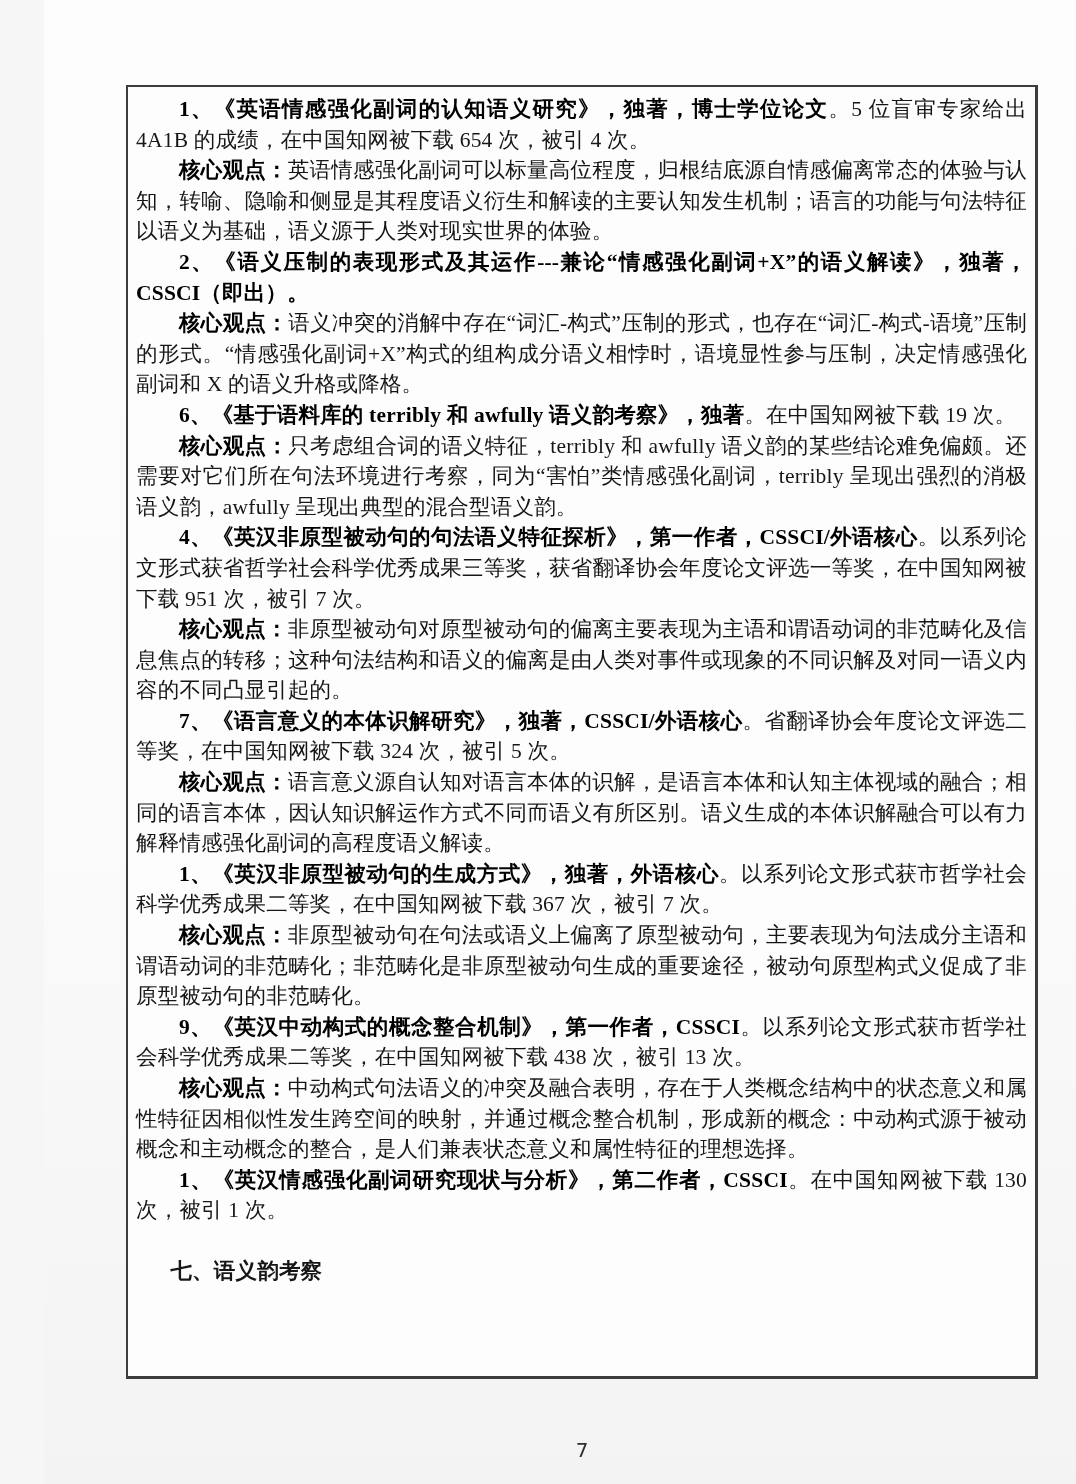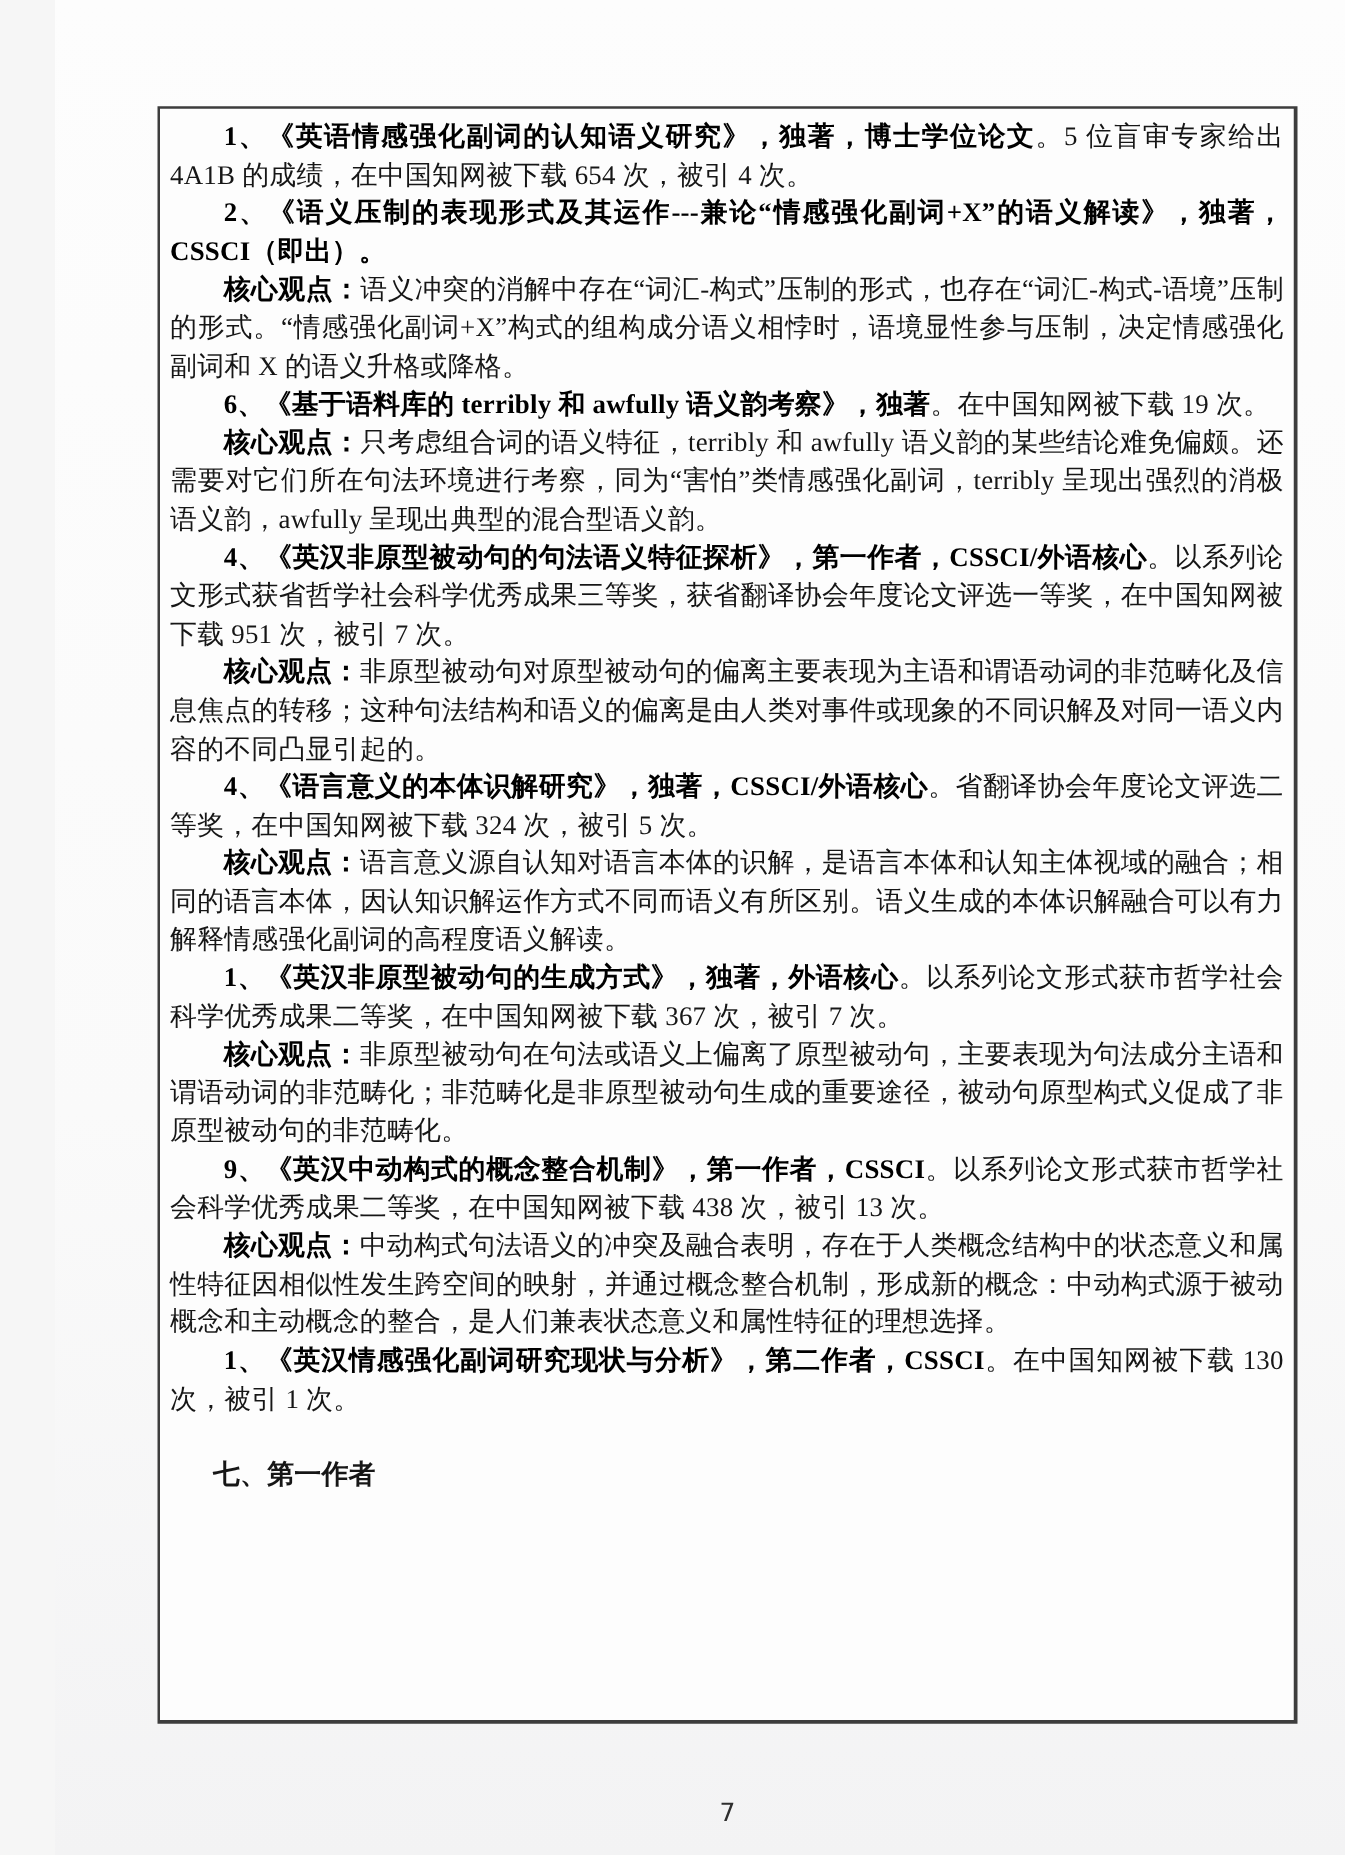--- a/index.html
+++ b/index.html
@@ -57,53 +57,54 @@
   }
 </style>
 </head>
 <body>
 
 <div class="sheet">
   <div class="content-box">
 
     <div>
       <p><span class="bold">1、《英语情感强化副词的认知语义研究》，独著，博士学位论文</span><span>。5 位盲审专家给出 4A1B 的成绩，在中国知网被下载 654 次，被引 4 次。</span></p>
+      <p><span class="bold">核心观点：</span><span>英语情感强化副词可以标量高位程度，归根结底源自情感偏离常态的体验与认知，转喻、隐喻和侧显是其程度语义衍生和解读的主要认知发生机制；语言的功能与句法特征以语义为基础，语义源于人类对现实世界的体验。</span></p>
     </div>
 
     <div>
       <p><span class="bold">2、《语义压制的表现形式及其运作---兼论“情感强化副词+X”的语义解读》，独著，CSSCI（即出）。</span><span></span></p>
       <p><span class="bold">核心观点：</span><span>语义冲突的消解中存在“词汇-构式”压制的形式，也存在“词汇-构式-语境”压制的形式。“情感强化副词+X”构式的组构成分语义相悖时，语境显性参与压制，决定情感强化副词和 X 的语义升格或降格。</span></p>
     </div>
 
     <div>
       <p><span class="bold">6、《基于语料库的 terribly 和 awfully 语义韵考察》，独著</span><span>。在中国知网被下载 19 次。</span></p>
       <p><span class="bold">核心观点：</span><span>只考虑组合词的语义特征，terribly 和 awfully 语义韵的某些结论难免偏颇。还需要对它们所在句法环境进行考察，同为“害怕”类情感强化副词，terribly 呈现出强烈的消极语义韵，awfully 呈现出典型的混合型语义韵。</span></p>
     </div>
 
     <div>
       <p><span class="bold">4、《英汉非原型被动句的句法语义特征探析》，第一作者，CSSCI/外语核心</span><span>。以系列论文形式获省哲学社会科学优秀成果三等奖，获省翻译协会年度论文评选一等奖，在中国知网被下载 951 次，被引 7 次。</span></p>
       <p><span class="bold">核心观点：</span><span>非原型被动句对原型被动句的偏离主要表现为主语和谓语动词的非范畴化及信息焦点的转移；这种句法结构和语义的偏离是由人类对事件或现象的不同识解及对同一语义内容的不同凸显引起的。</span></p>
     </div>
 
     <div>
-      <p><span class="bold">4、《语言意义的本体识解研究》，独著，CSSCI/外语核心</span><span>。省翻译协会年度论文评选二等奖，在中国知网被下载 324 次，被引 5 次。</span></p>
+      <p><span class="bold">7、《语言意义的本体识解研究》，独著，CSSCI/外语核心</span><span>。省翻译协会年度论文评选二等奖，在中国知网被下载 324 次，被引 5 次。</span></p>
       <p><span class="bold">核心观点：</span><span>语言意义源自认知对语言本体的识解，是语言本体和认知主体视域的融合；相同的语言本体，因认知识解运作方式不同而语义有所区别。语义生成的本体识解融合可以有力解释情感强化副词的高程度语义解读。</span></p>
     </div>
 
     <div>
       <p><span class="bold">1、《英汉非原型被动句的生成方式》，独著，外语核心</span><span>。以系列论文形式获市哲学社会科学优秀成果二等奖，在中国知网被下载 367 次，被引 7 次。</span></p>
       <p><span class="bold">核心观点：</span><span>非原型被动句在句法或语义上偏离了原型被动句，主要表现为句法成分主语和谓语动词的非范畴化；非范畴化是非原型被动句生成的重要途径，被动句原型构式义促成了非原型被动句的非范畴化。</span></p>
     </div>
 
     <div>
       <p><span class="bold">9、《英汉中动构式的概念整合机制》，第一作者，CSSCI</span><span>。以系列论文形式获市哲学社会科学优秀成果二等奖，在中国知网被下载 438 次，被引 13 次。</span></p>
       <p><span class="bold">核心观点：</span><span>中动构式句法语义的冲突及融合表明，存在于人类概念结构中的状态意义和属性特征因相似性发生跨空间的映射，并通过概念整合机制，形成新的概念：中动构式源于被动概念和主动概念的整合，是人们兼表状态意义和属性特征的理想选择。</span></p>
     </div>
 
     <div>
       <p><span class="bold">1、《英汉情感强化副词研究现状与分析》，第二作者，CSSCI</span><span>。在中国知网被下载 130 次，被引 1 次。</span></p>
     </div>
 
-    <p class="section-heading">七、第一作者</p>
+    <p class="section-heading">七、语义韵考察</p>
   </div>
 
   <div class="page-number">7</div>
 </div>
 
 </body></html>

